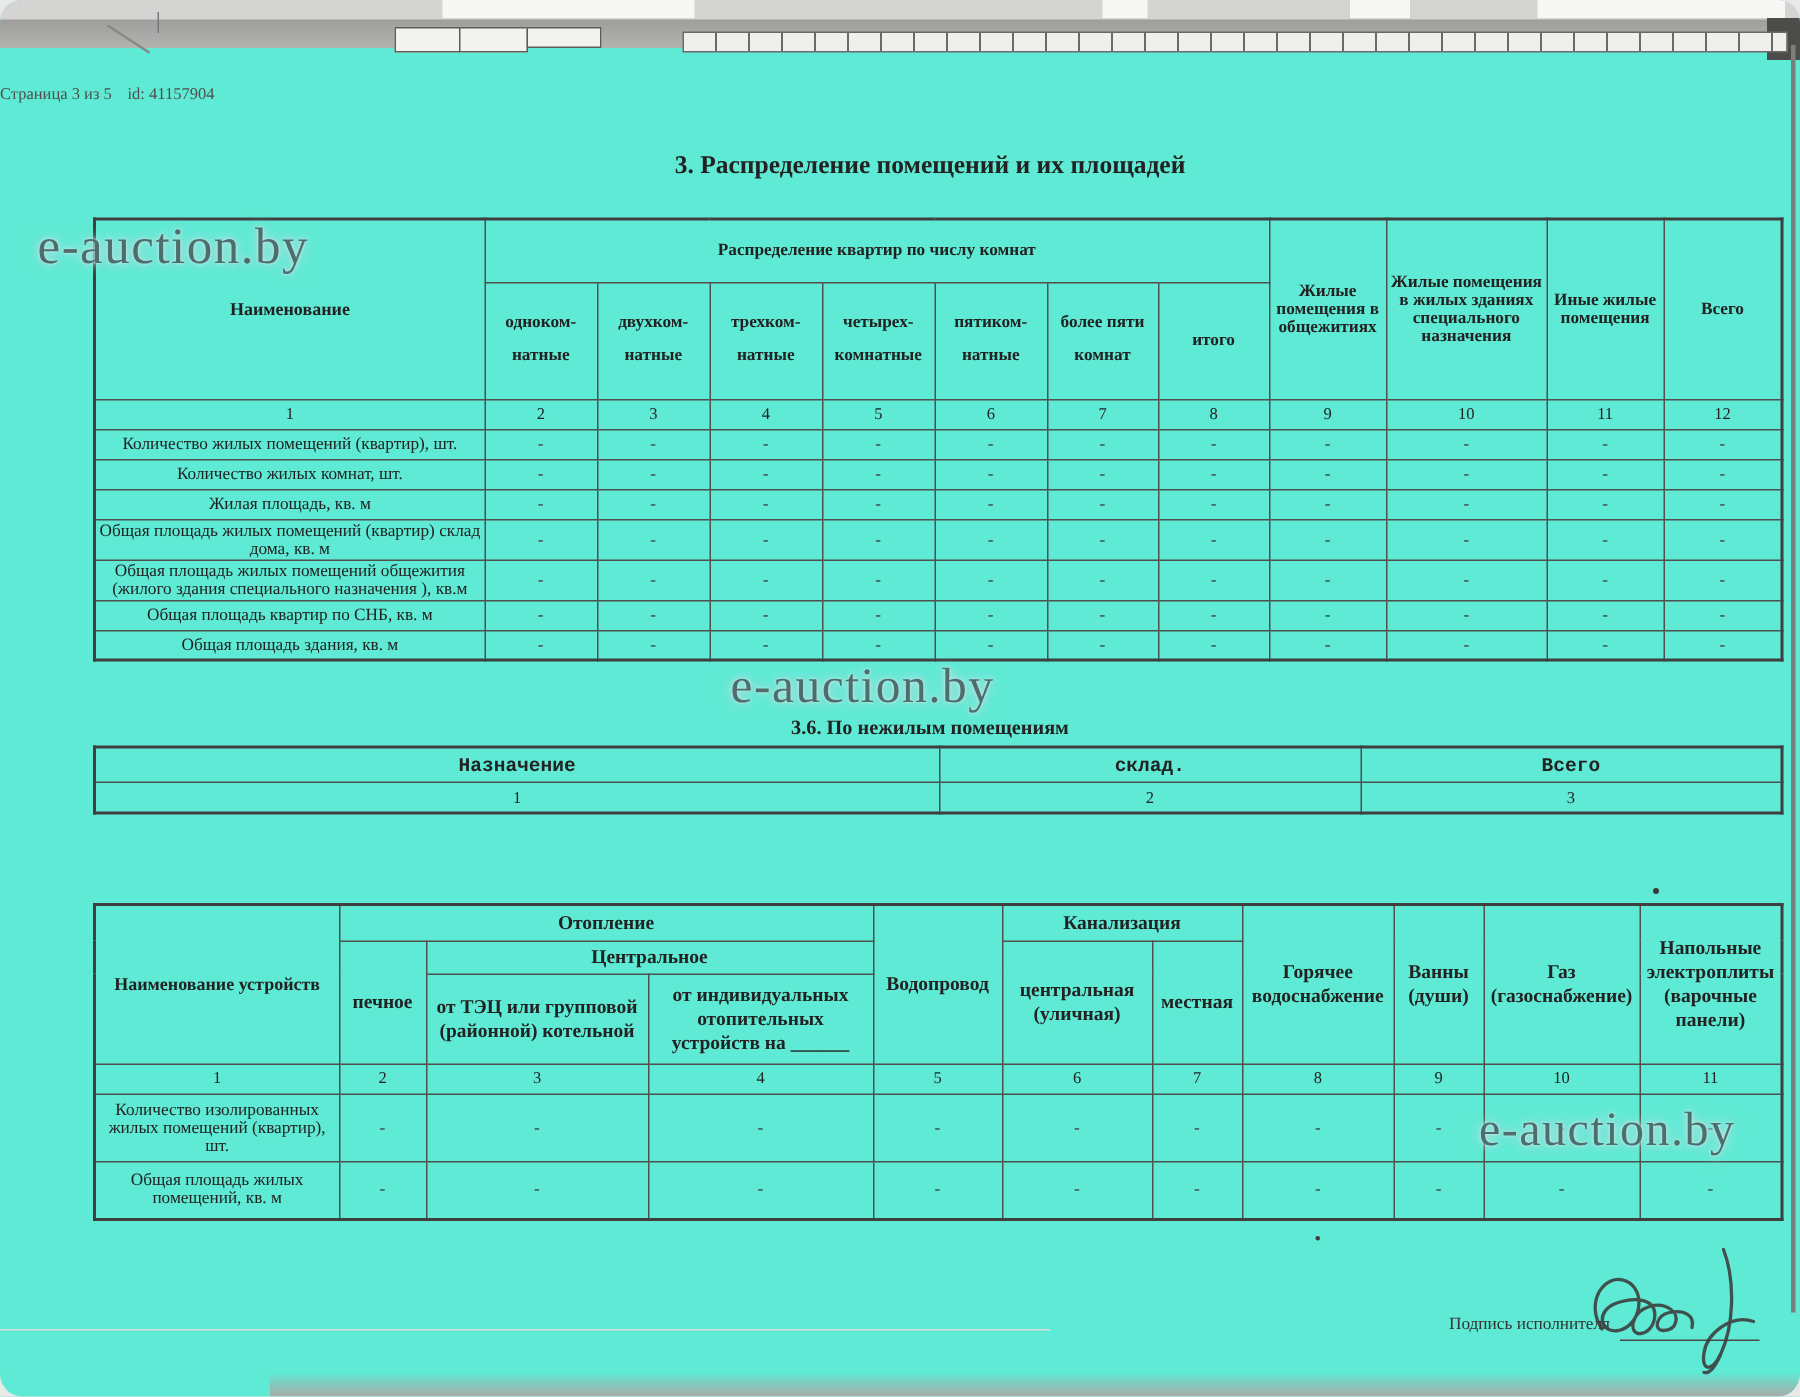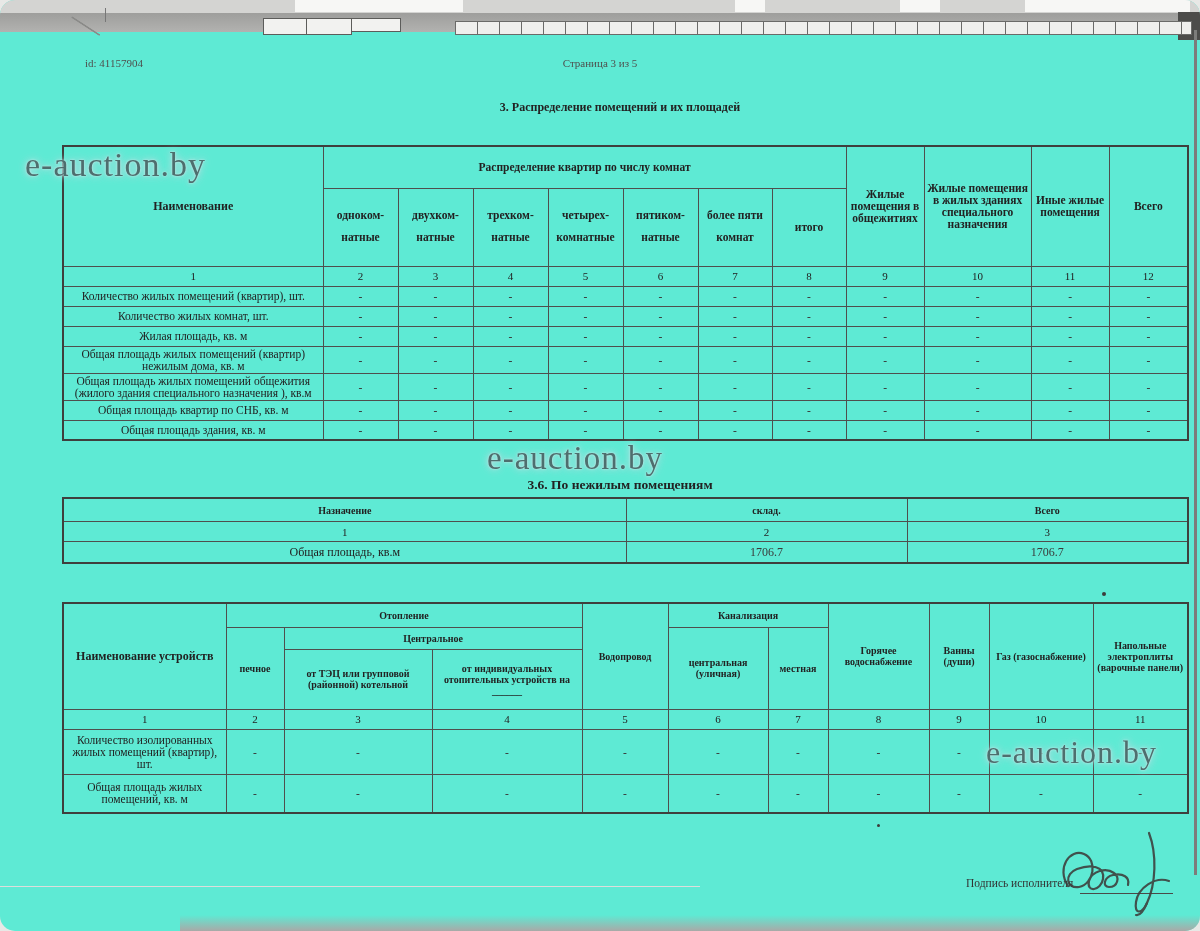--- a/index.html
+++ b/index.html
@@ -19,43 +19,43 @@
              transform:rotate(33deg);transform-origin:left top;border-radius:2px;}
   .tickm{position:absolute;left:105px;top:8px;width:1px;height:14px;background:#777;}
   
   .right-edge{position:absolute;left:1194px;top:30px;width:3px;height:845px;background:#7d7d7b;}
   .bottom-shadow{position:absolute;left:180px;top:915px;width:1020px;height:16px;
                  background:linear-gradient(to bottom,rgba(160,160,158,0),#a9a9a7);}
   .fold-line{position:absolute;left:0;top:886px;width:700px;height:1px;background:#dddddb;}
   .speck{position:absolute;width:4px;height:4px;border-radius:50%;background:#3c3c3a;}
   
   .doc-id{position:absolute;left:85px;top:57px;font-size:11px;color:#4f4f4d;}
-  .page-num{position:absolute;left:0;width:1200px;top:57px;text-align:center;font-size:11px;color:#4f4f4d;}
+  .page-num{position:absolute;left:0;width:1200px;top:57px;font-size:11px;color:#4f4f4d;}
   .title-main{position:absolute;left:50px;right:10px;top:100px;text-align:center;
-              font-size:12px;font-weight:bold;}
+              font-size:17px;font-weight:bold;}
   .subtitle{position:absolute;left:50px;right:10px;text-align:center;font-size:13.5px;font-weight:bold;}
   .st31{top:126px;} .st32{top:477px;} .st33{top:583px;}
   
   table{border-collapse:collapse;table-layout:fixed;width:1125px;
         font-family:"Liberation Serif","DejaVu Serif",serif;color:#222;}
   td,th{border:1px solid #4f4f4d;padding:1px 2px;text-align:center;vertical-align:middle;
         overflow:hidden;}
   table{border:2px solid #3f3f3d;}
   .tblwrap{position:absolute;left:62px;}
   .w31{top:145px;} .w32{top:497px;} .w33{top:602px;}
   .t31 th{font-size:11.5px;font-weight:bold;}
   .t31 .lh-loose{line-height:1.9;}
   .t31 td.num,.t33 td.num,.t32 td.num{font-size:11px;font-weight:normal;height:17px;}
   td.rowlabel{font-size:11.5px;}
   td.cellval{font-size:11.5px;color:#3a3a3a;}
   .t31 tbody tr{height:20px;}
   .t32{font-size:12px;}
-  .t32 th{font-size:10px;font-weight:bold;height:20px;}
+  .t32 th{font-size:13px;font-weight:bold;height:20px;font-family:Liberation Mono, monospace;}
   .t32 td{height:18px;font-size:12px;}
-  .t33 th{font-size:10px;font-weight:bold;}
+  .t33 th{font-size:13px;font-weight:bold;}
   .t33 td.rowlabel{font-size:11.5px;}
   .h-group{height:42px;} .h-sub{height:78px;}
   .t33 .r1{height:24px;} .t33 .r2{height:22px;} .t33 .r3{height:60px;}
   .t33 tbody tr.d1{height:45px;margin-left:20px;} .t33 tbody tr.d2{height:39px;}
   
   .wm{position:absolute;font-family:"Liberation Serif","DejaVu Serif",serif;
       color:#4e6e6e;font-size:34px;letter-spacing:1px;
       text-shadow:0 0 2px #d2ecec,0 0 6px #aedede,0 0 10px #aedede;z-index:5;}
   .wm1{left:25px;top:146px;} .wm2{left:487px;top:440px;font-size:33px;}
   .wm3{left:986px;top:734px;font-size:32px;}
@@ -184,21 +184,21 @@
             <td class="cellval">-</td>
             <td class="cellval">-</td>
             <td class="cellval">-</td>
             <td class="cellval">-</td>
             <td class="cellval">-</td>
             <td class="cellval">-</td>
             <td class="cellval">-</td>
             <td class="cellval">-</td>
           </tr>
           <tr>
-            <td class="rowlabel">Общая площадь жилых помещений  (квартир) нежилым дома, кв. м</td>
+            <td class="rowlabel">Общая площадь жилых помещений  (квартир) склад дома, кв. м</td>
             <td class="cellval">-</td>
             <td class="cellval">-</td>
             <td class="cellval">-</td>
             <td class="cellval">-</td>
             <td class="cellval">-</td>
             <td class="cellval">-</td>
             <td class="cellval">-</td>
             <td class="cellval">-</td>
             <td class="cellval">-</td>
             <td class="cellval">-</td>
@@ -263,25 +263,20 @@
         <th>склад.</th>
         <th>Всего</th>
       </tr>
       <tr>
             <td class="num">1</td>
             <td class="num">2</td>
             <td class="num">3</td>
           </tr>
     </thead>
     <tbody>
-          <tr>
-            <td class="rowlabel">Общая площадь, кв.м</td>
-            <td class="cellval">1706.7</td>
-            <td class="cellval">1706.7</td>
-          </tr>
         </tbody>
   </table>
   </div>
 
   <div class="tblwrap w33">
   <table class="t33">
     <colgroup>
       <col style="width:163px">
           <col style="width:58px">
           <col style="width:148px">

